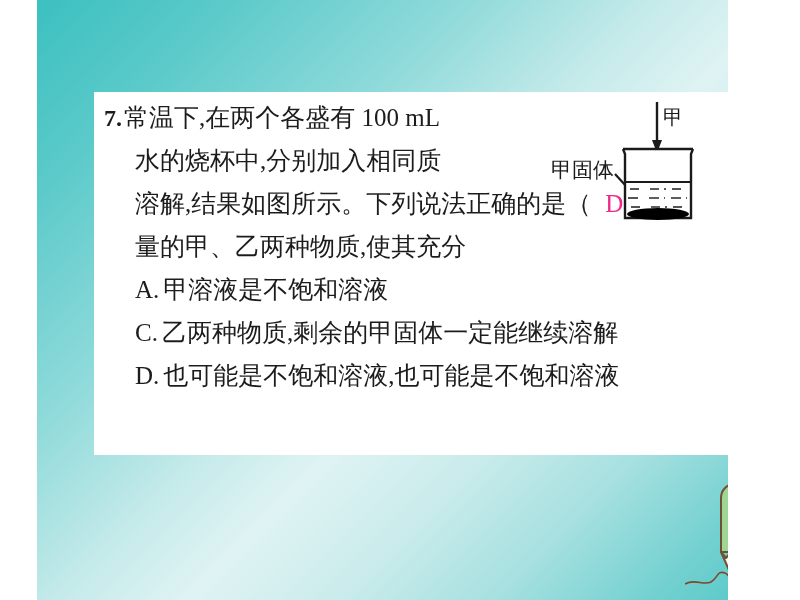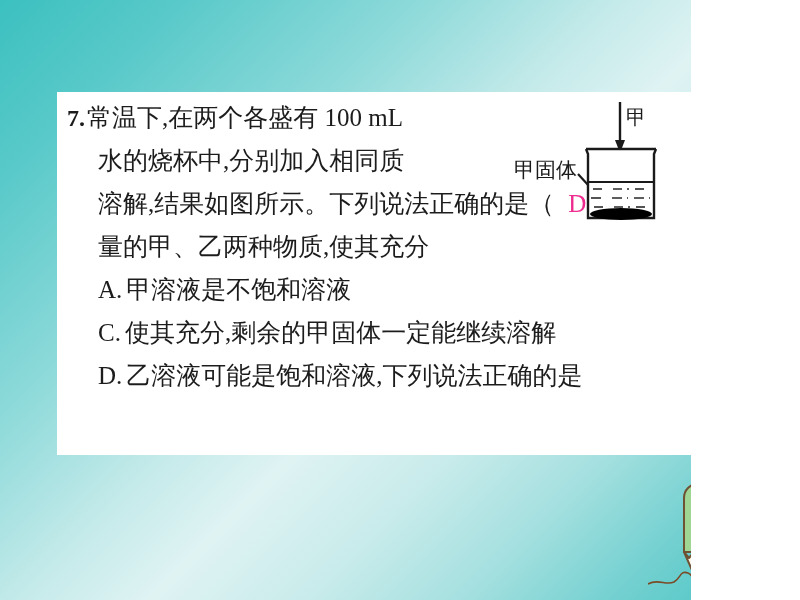--- a/index.html
+++ b/index.html
@@ -20,20 +20,21 @@
       linear-gradient(135deg,
         #3cc0c0 0%,
         #59c9c9 14%,
         #8fdada 33%,
         #c5eaea 48%,
         #dff3f3 58%,
         #c9ebeb 70%,
         #a6e0e0 82%,
         #73d0d0 94%,
         #5ecaca 100%);
+    margin-left: 37px;
   }
 
   
   #card {
     position: absolute;
     left: 57px; top: 92px;
     width: 713px; height: 363px;
     background: #ffffff;
   }
 
@@ -105,25 +106,25 @@
       </div>
 
       <div class="line indent">量的甲、乙两种物质,使其充分</div>
 
       <div class="line opt">
         <span class="optlabel">A.</span><span>甲溶液是不饱和溶液</span>
       </div>
 
 
       <div class="line opt">
-        <span class="optlabel">C.</span><span>使其充分,剩余的甲固体一定能继续溶解</span>
+        <span class="optlabel">C.</span><span>乙两种物质,剩余的甲固体一定能继续溶解</span>
       </div>
 
       <div class="line opt">
-        <span class="optlabel">D.</span><span>乙溶液可能是饱和溶液,下列说法正确的是</span>
+        <span class="optlabel">D.</span><span>也可能是不饱和溶液,也可能是不饱和溶液</span>
       </div>
 
     </div>
 
     <div id="diagram">
       <svg width="258" height="140" viewBox="0 0 258 140" xmlns="http://www.w3.org/2000/svg">
 
         <text x="2" y="85" font-family="Liberation Serif, DejaVu Serif, serif" font-size="21" fill="#1a1a1a">甲固体</text>
 
         <line x1="66" y1="82" x2="99" y2="118" stroke="#1a1a1a" stroke-width="2.2"></line>

